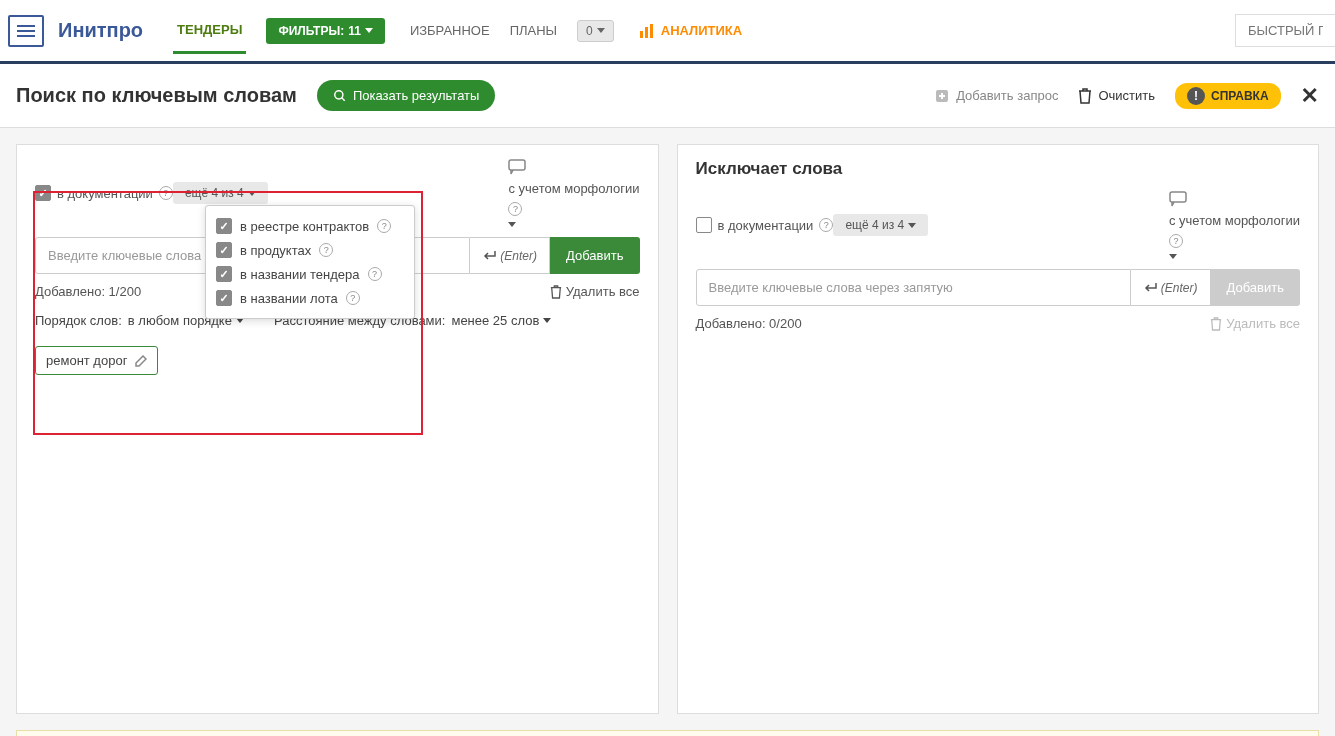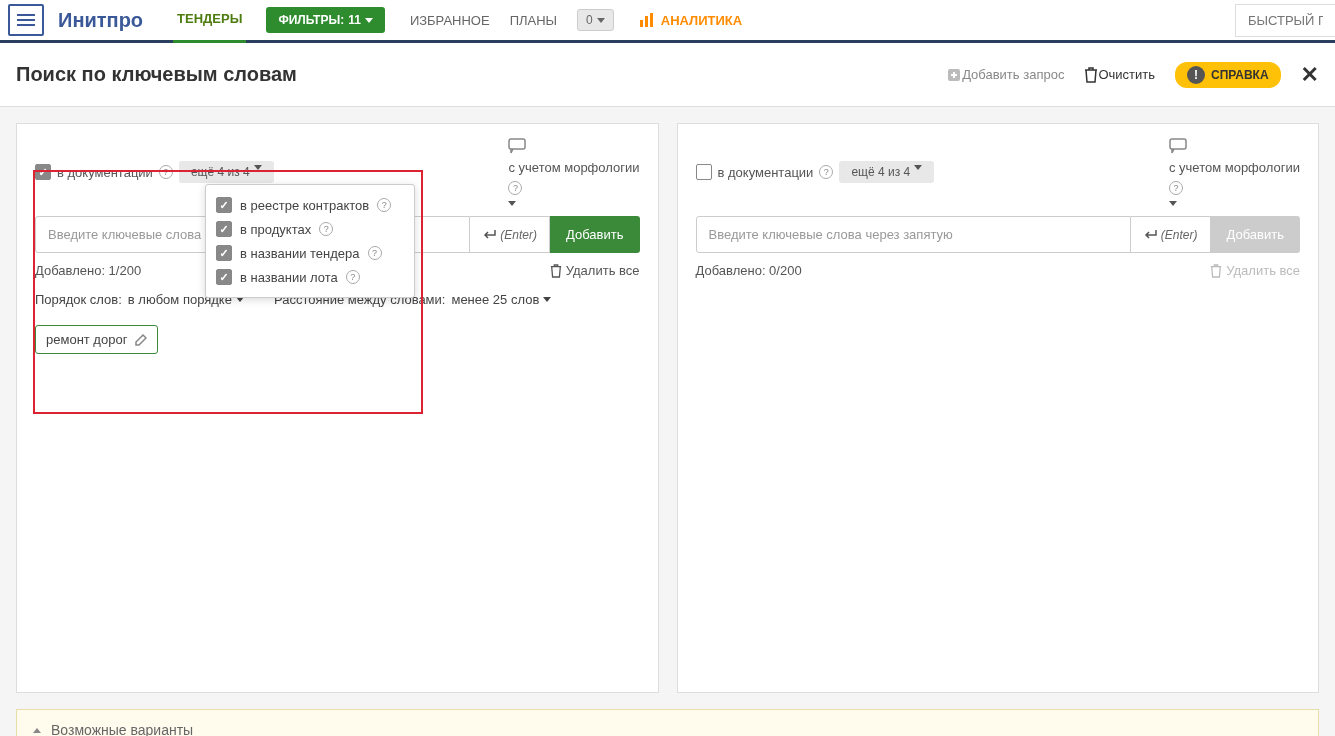--- a/index.html
+++ b/index.html
@@ -1,55 +1,55 @@
 <!DOCTYPE html>
 <html><head>
 <meta charset="utf-8">
 <style>
 * { margin: 0; padding: 0; box-sizing: border-box; font-family: Arial, sans-serif; }
 body { background: #f5f5f5; width: 1335px; height: 736px; overflow: hidden; }
 
 
-.topbar { height: 43px; background: #fff; display: flex; align-items: center; border-bottom: 3px solid #2a3f5f; position: relative; }
+.topbar { height: 64px; background: #fff; display: flex; align-items: center; border-bottom: 3px solid #2a3f5f; position: relative; }
 .hamburger { width: 36px; height: 32px; border: 2px solid #3b5998; margin-left: 8px; display: flex; align-items: center; justify-content: center; cursor: pointer; border-radius: 2px; }
 .hamburger-icon { display: flex; flex-direction: column; gap: 3px; }
 .hamburger-icon span { width: 18px; height: 2px; background: #3b5998; }
 .brand { color: #3b5998; font-size: 20px; font-weight: bold; margin-left: 14px; margin-right: 30px; }
 .nav-item { color: #4d7c0f; font-size: 13px; font-weight: bold; margin-right: 20px; cursor: pointer; padding: 14px 4px; position: relative; }
 .nav-item.active { border-bottom: 3px solid #2e8b2e; }
 .filter-badge { background: #2e8b2e; color: #fff; padding: 6px 12px; border-radius: 3px; font-size: 12px; font-weight: bold; margin-right: 25px; cursor: pointer; display: flex; align-items: center; gap: 4px; }
 .nav-item-grey { color: #666; font-size: 13px; margin-right: 20px; cursor: pointer; }
 .nav-counter { background: #e8e8e8; border: 1px solid #ccc; padding: 3px 8px; border-radius: 3px; font-size: 12px; color: #666; margin-right: 25px; cursor: pointer; display: flex; align-items: center; gap: 4px; }
 .nav-analytics { color: #ff8c00; font-size: 13px; font-weight: bold; display: flex; align-items: center; gap: 6px; cursor: pointer; }
 .quick-search { margin-left: auto; border: 1px solid #ddd; border-right: none; padding: 8px 12px; color: #888; font-size: 13px; width: 100px; background: #fff; }
 
 
 .page-header { height: 64px; background: #fff; display: flex; align-items: center; padding: 0 16px; border-bottom: 1px solid #ddd; }
 .page-title { font-size: 20px; font-weight: bold; color: #333; margin-right: 20px; }
 .show-results { background: #2e8b2e; color: #fff; padding: 8px 16px; border-radius: 18px; font-size: 13px; font-weight: 500; cursor: pointer; border: none; display: flex; align-items: center; gap: 6px; }
 .header-actions { margin-left: auto; display: flex; align-items: center; gap: 20px; }
-.header-action { display: flex; align-items: center; cursor: pointer; color: #888; font-size: 13px; justify-content: flex-end; }
+.header-action { display: flex; align-items: center; gap: 6px; cursor: pointer; color: #888; font-size: 13px; justify-content: flex-end; }
 .help-badge { background: #ffc107; color: #333; padding: 4px 12px; border-radius: 12px; font-size: 12px; font-weight: bold; display: flex; align-items: center; gap: 6px; cursor: pointer; }
 .help-badge-icon { background: #555; color: #fff; width: 18px; height: 18px; border-radius: 50%; display: flex; align-items: center; justify-content: center; font-size: 12px; }
 .close-btn { font-size: 22px; cursor: pointer; color: #333; font-weight: bold; }
 
 
 .content { display: flex; gap: 18px; padding: 16px; }
 .panel { flex: 1; background: #fff; border: 1px solid #ddd; padding: 14px 18px; position: relative; min-height: 570px; }
 .panel-title { font-size: 17px; font-weight: bold; color: #333; margin-bottom: 12px; }
 
 .highlight-box { border: 2px solid #d23; position: absolute; left: 16px; top: 46px; width: 390px; height: 244px; pointer-events: none; }
 
-.panel-row { display: flex; align-items: center; gap: 6px; margin-bottom: 10px; }
+.panel-row { display: flex; align-items: center; gap: 0; margin-bottom: 10px; }
 .checkbox-wrap { display: flex; align-items: center; gap: 6px; font-size: 13px; color: #555; cursor: pointer; }
 .checkbox { width: 16px; height: 16px; border: 1.5px solid #888; border-radius: 2px; display: flex; align-items: center; justify-content: center; cursor: pointer; }
 .checkbox.checked { background: #888; }
 .checkbox.checked::after { content: "✓"; color: #fff; font-size: 11px; font-weight: bold; }
 .help-icon { width: 14px; height: 14px; border: 1px solid #aaa; border-radius: 50%; font-size: 9px; color: #888; display: inline-flex; align-items: center; justify-content: center; cursor: pointer; }
-.badge-grey { background: #e8e8e8; padding: 4px 12px; border-radius: 3px; font-size: 12px; color: #555; cursor: pointer; display: flex; gap: 4px; }
+.badge-grey { background: #e8e8e8; padding: 4px 12px; border-radius: 3px; font-size: 12px; color: #555; cursor: pointer; display: flex; align-items: center; gap: 4px; }
 .morph-toggle { margin-left: auto; display: flex; gap: 6px; font-size: 13px; color: #555; cursor: pointer; flex-direction: column; }
 
 .input-row { display: flex; gap: 0; margin-bottom: 10px; }
 .keyword-input { flex: 1; border: 1px solid #ccc; border-radius: 3px 0 0 3px; padding: 10px 12px; font-size: 13px; color: #333; }
 .keyword-input::placeholder { color: #999; }
 .enter-hint { border: 1px solid #ccc; border-left: none; padding: 10px 12px; font-size: 12px; color: #666; font-style: italic; display: flex; align-items: center; gap: 4px; background: #fff; }
 .add-btn { background: #3a8a3a; color: #fff; border: none; padding: 10px 16px; font-size: 13px; cursor: pointer; border-radius: 0 3px 3px 0; }
 .add-btn.disabled { background: #ccc; color: #fff; cursor: default; }
 
 .counter-row { display: flex; align-items: center; font-size: 13px; color: #555; margin-bottom: 14px; }
@@ -104,20 +104,27 @@
         <rect x="6" y="4" width="3" height="11" fill="#ff8c00"></rect>
         <rect x="11" y="1" width="3" height="14" fill="#ff8c00"></rect>
       </svg>
     <span>АНАЛИТИКА</span>
   </div>
   <input class="quick-search" placeholder="БЫСТРЫЙ ПОИ" style="">
 </div>
 
 <div class="page-header">
   <div class="page-title">Поиск по ключевым словам</div>
+  <button class="show-results">
+    <svg width="14" height="14" viewBox="0 0 24 24" fill="none" stroke="#fff" stroke-width="2.5">
+        <circle cx="10" cy="10" r="7"></circle>
+        <line x1="20" y1="20" x2="15" y2="15"></line>
+      </svg>
+    <span>Показать результаты</span>
+  </button>
   <div class="header-actions">
     <div class="header-action">
       <svg width="16" height="16" viewBox="0 0 16 16">
           <rect x="2" y="2" width="12" height="12" rx="2" fill="#bbb"></rect>
           <line x1="8" y1="5" x2="8" y2="11" stroke="#fff" stroke-width="2"></line>
           <line x1="5" y1="8" x2="11" y2="8" stroke="#fff" stroke-width="2"></line>
         </svg>
       <span>Добавить запрос</span>
     </div>
     <div class="header-action" style="color:#333">
@@ -224,20 +231,21 @@
       </div>
       <div class="dropdown-item">
         <div class="checkbox checked"></div>
         <span>в названии лота</span>
         <span class="help-icon">?</span>
       </div>
     </div>
   </div>
 
   <div class="panel">
+    <div class="panel-title">Исключает слова</div>
 
     <div class="panel-row">
       <div class="checkbox-wrap">
         <div class="checkbox"></div>
         <span>в документации</span>
         <span class="help-icon">?</span>
       </div>
       <div class="badge-grey">
         <span>ещё 4 из 4</span>
         <span class="caret-down"></span>

